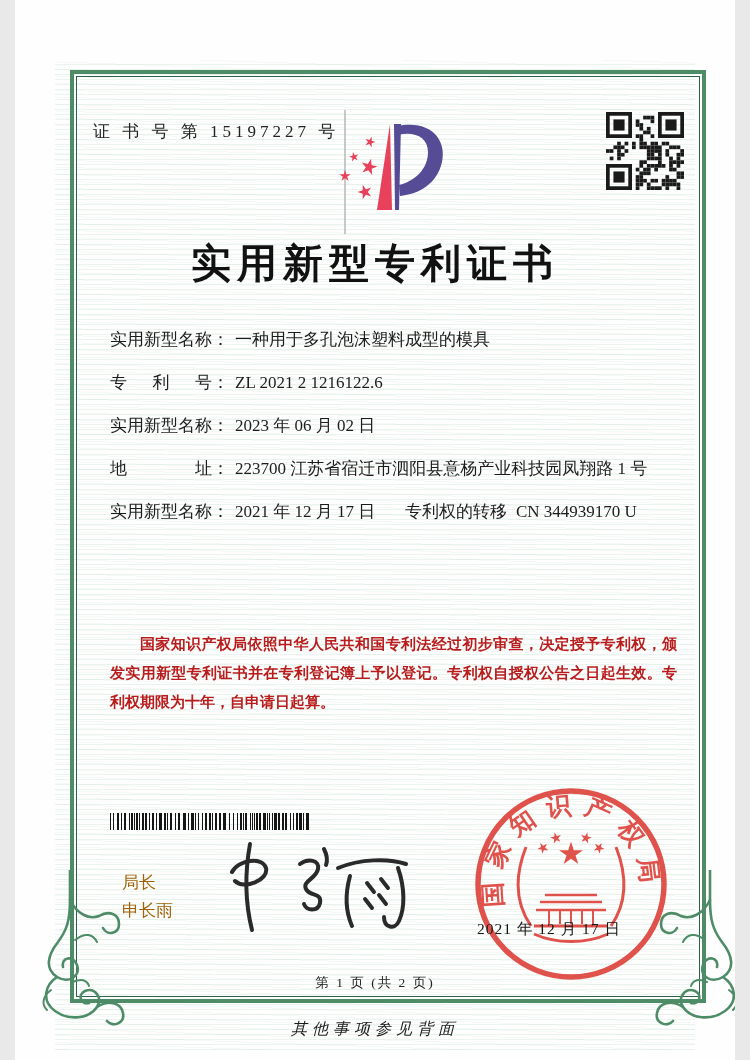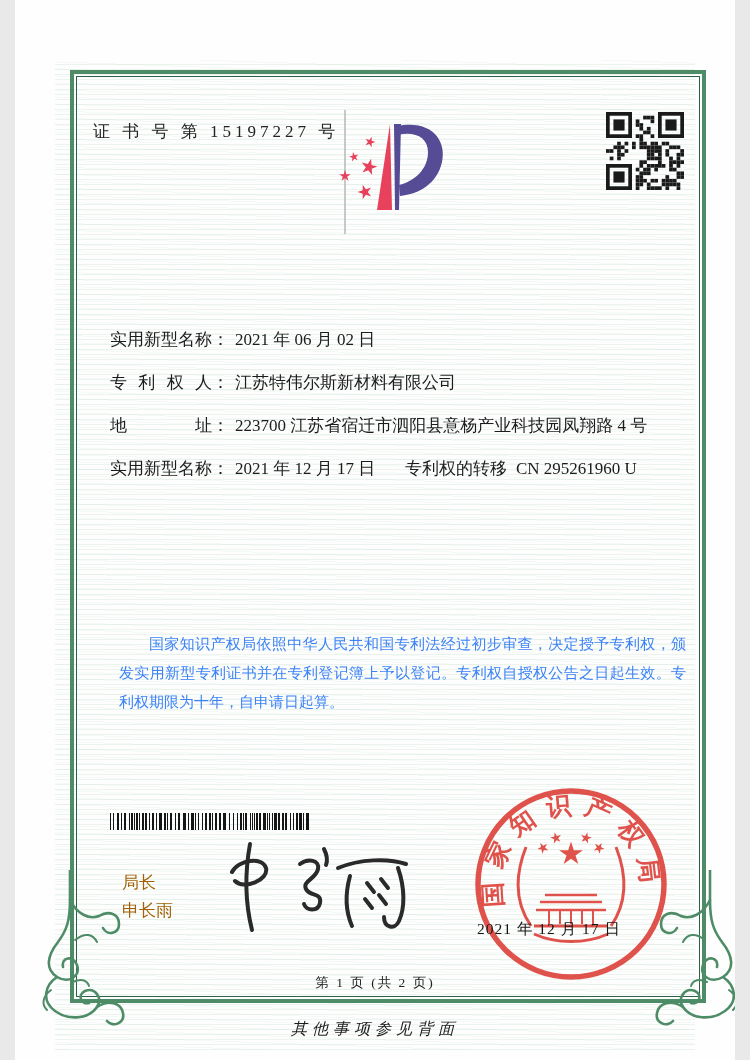--- a/index.html
+++ b/index.html
@@ -37,22 +37,22 @@
   .field-row{margin-bottom:26px;height:17px;line-height:17px;position:relative;white-space:nowrap;}
   .field-label{
     display:inline-block;width:102px;text-align:justify;text-align-last:justify;
     vertical-align:top;
   }
   .field-colon{display:inline-block;}
   .field-value{margin-left:6px;}
   .field-pair2{position:absolute;left:295px;top:0;}
   .field-pair2 .field-label{width:88px;}
   .body-text{
-    position:absolute;left:104px;top:630px;width:567px;
-    font-size:15px;line-height:29px;text-align:justify;color:#3b82f6;
+    position:absolute;left:95px;top:630px;width:567px;
+    font-size:15px;line-height:29px;text-align:justify;color:#b91c1c;font-weight:bold;
   }
   .body-text p{margin:0;text-indent:2em;}
   .barcode{position:absolute;left:95px;top:813px;width:200px;height:17px;}
   .signer{position:absolute;left:107px;top:869px;font-size:17px;line-height:28px;color:#a16207;}
   .signature{position:absolute;left:193px;top:836px;width:220px;height:102px;}
   .seal{position:absolute;left:455px;top:783px;width:202px;height:202px;opacity:.88;}
   .seal-date{
     position:absolute;left:462px;top:919px;font-size:15.5px;letter-spacing:1px;color:#151515;
     white-space:nowrap;
   }
@@ -249,35 +249,39 @@
       <rect x="19" y="19" width="1" height="1" fill="#1a1a1a"></rect>
       <rect x="8" y="20" width="1" height="1" fill="#1a1a1a"></rect>
       <rect x="11" y="20" width="1" height="1" fill="#1a1a1a"></rect>
       <rect x="12" y="20" width="1" height="1" fill="#1a1a1a"></rect>
       <rect x="13" y="20" width="1" height="1" fill="#1a1a1a"></rect>
       <rect x="14" y="20" width="1" height="1" fill="#1a1a1a"></rect>
       <rect x="16" y="20" width="1" height="1" fill="#1a1a1a"></rect>
       <rect x="19" y="20" width="1" height="1" fill="#1a1a1a"></rect>
     </svg>
 
+  <div class="title">实用新型专利证书</div>
 
   <div class="fields">
     <div class="field-row">
-      <span class="field-label">实用新型名称</span><span class="field-colon">：</span><span class="field-value">2021 年 06 月 02 日</span>
-    </div>
-    <div class="field-row">
-      <span class="field-label">专利权人</span><span class="field-colon">：</span><span class="field-value">江苏特伟尔斯新材料有限公司</span>
-    </div>
-    <div class="field-row">
-      <span class="field-label">地址</span><span class="field-colon">：</span><span class="field-value">223700 江苏省宿迁市泗阳县意杨产业科技园凤翔路 4 号</span>
+      <span class="field-label">实用新型名称</span><span class="field-colon">：</span><span class="field-value">一种用于多孔泡沫塑料成型的模具</span>
+    </div>
+    <div class="field-row">
+      <span class="field-label">专利号</span><span class="field-colon">：</span><span class="field-value">ZL 2021 2 1216122.6</span>
+    </div>
+    <div class="field-row">
+      <span class="field-label">实用新型名称</span><span class="field-colon">：</span><span class="field-value">2023 年 06 月 02 日</span>
+    </div>
+    <div class="field-row">
+      <span class="field-label">地址</span><span class="field-colon">：</span><span class="field-value">223700 江苏省宿迁市泗阳县意杨产业科技园凤翔路 1 号</span>
     </div>
     <div class="field-row">
       <span class="field-label">实用新型名称</span><span class="field-colon">：</span><span class="field-value">2021 年 12 月 17 日</span>
       <span class="field-pair2">
-        <span class="field-label">专利权的转移</span><span class="field-colon">：</span><span class="field-value">CN 295261960 U</span>
+        <span class="field-label">专利权的转移</span><span class="field-colon">：</span><span class="field-value">CN 344939170 U</span>
       </span>
     </div>
   </div>
 
   <div class="body-text">
     <p>国家知识产权局依照中华人民共和国专利法经过初步审查，决定授予专利权，颁发实用新型专利证书并在专利登记簿上予以登记。专利权自授权公告之日起生效。专利权期限为十年，自申请日起算。</p>
   </div>
 
   <svg class="barcode" id="barcode-svg" viewBox="0 0 200 17" preserveAspectRatio="none">
       <rect x="0" y="0" width="1" height="17" fill="#151515"></rect>

